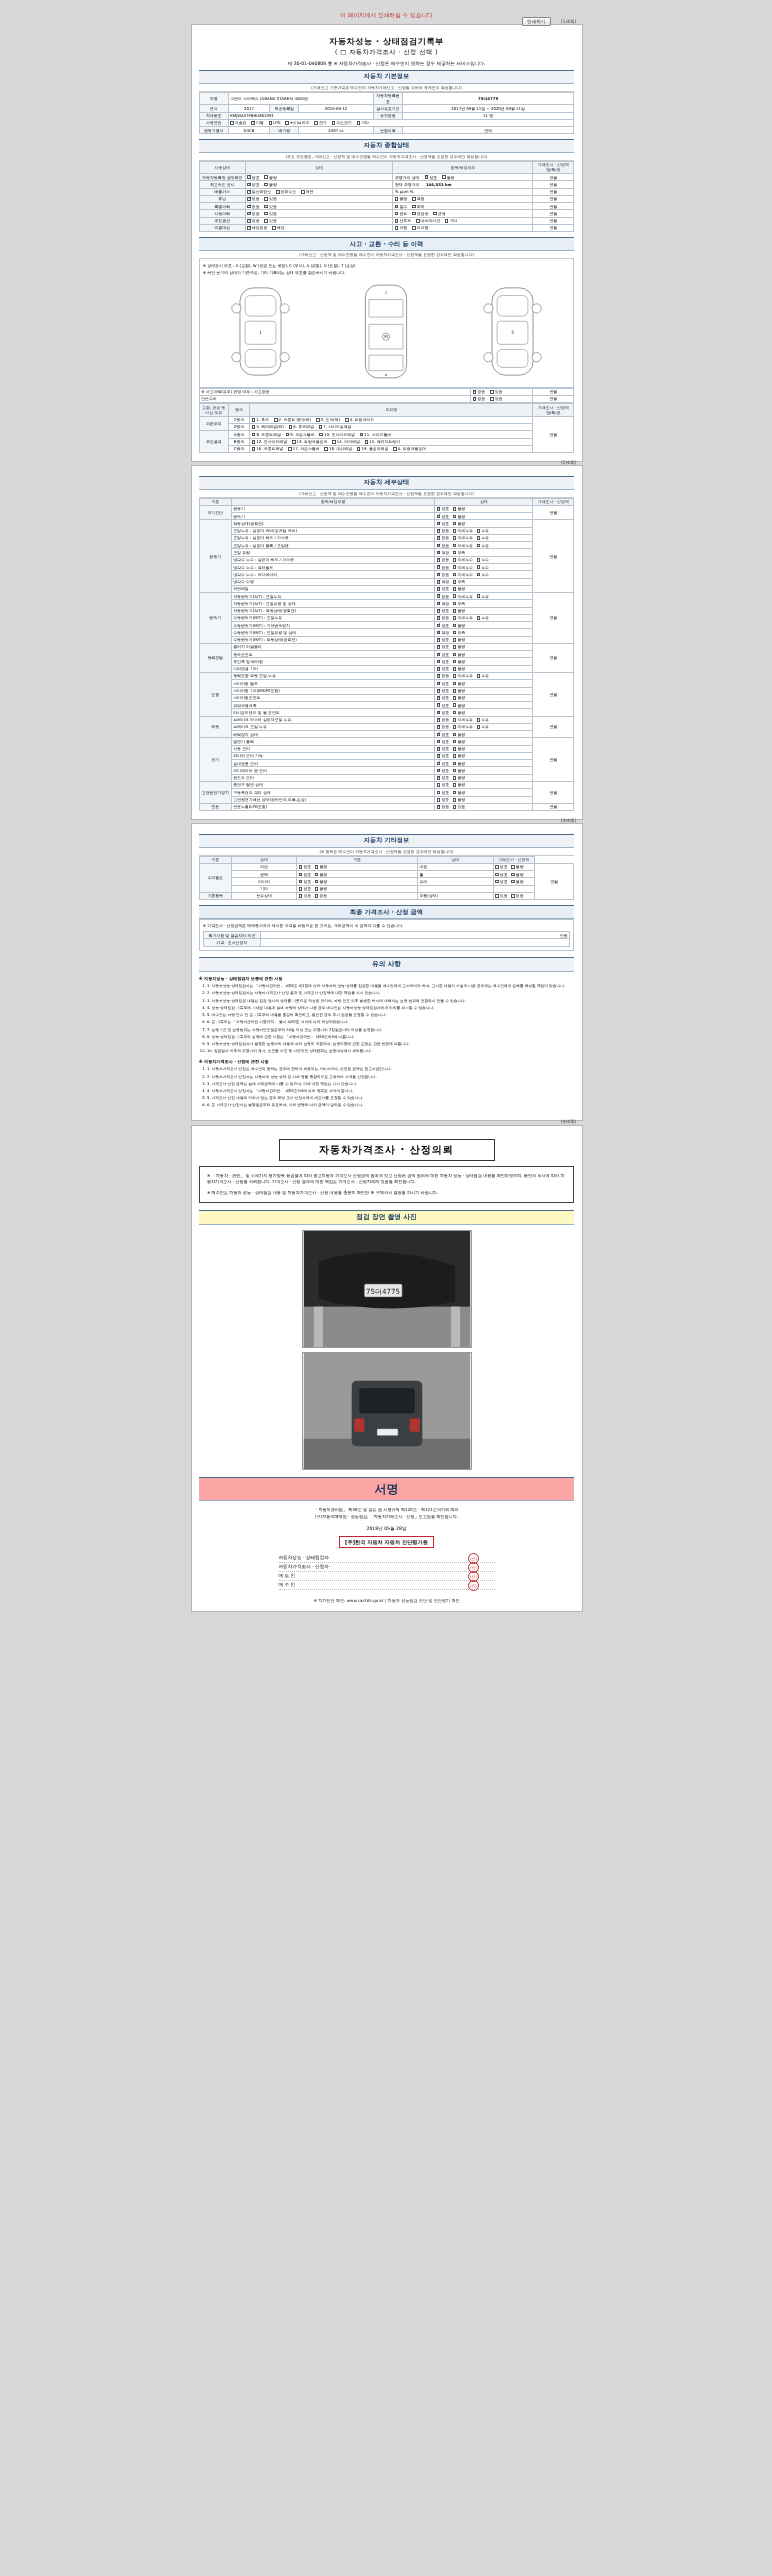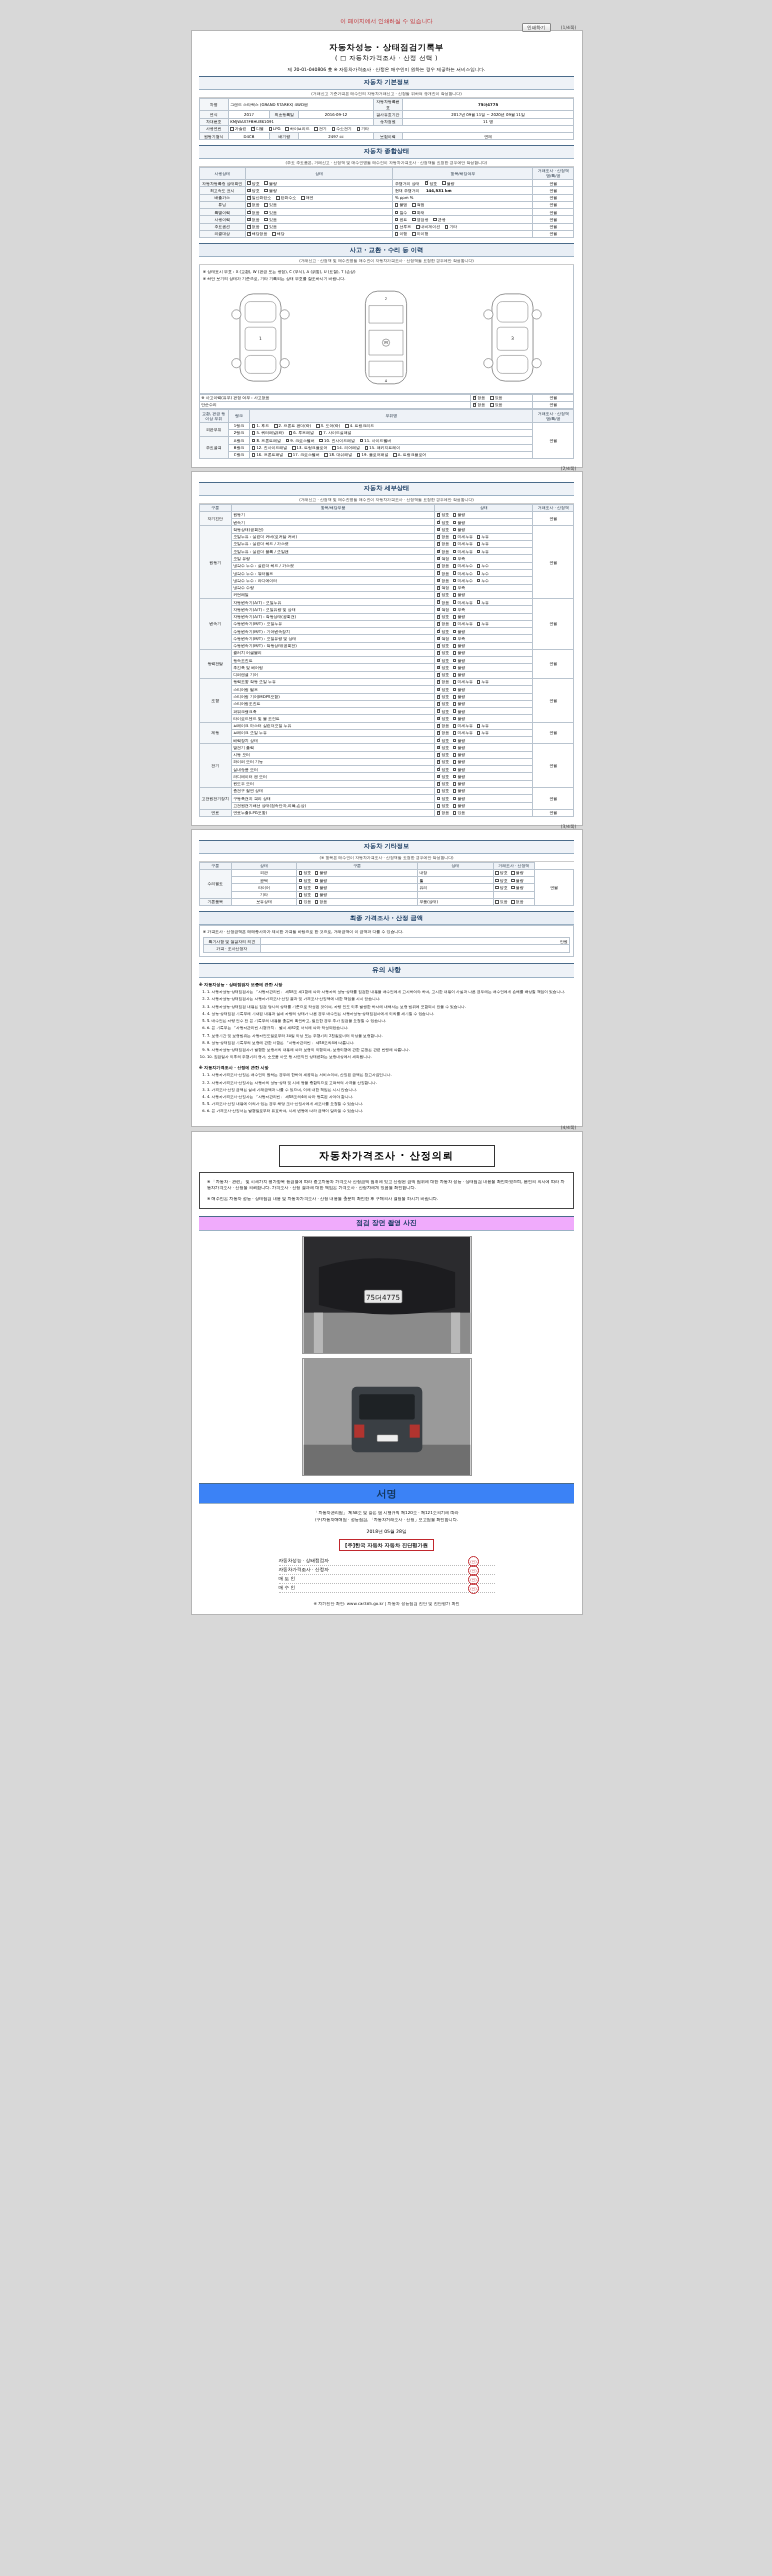--- a/index.html
+++ b/index.html
@@ -5,21 +5,21 @@
   * { box-sizing: border-box; }
   body {
     margin: 0;
     padding: 0;
     background: #d8d8d8;
     font-family: "DejaVu Sans", "Liberation Sans", sans-serif;
     width: 773px;
   }
   .page-wrap {
     width: 634px;
-    margin: 12px auto;
+    margin: 6px auto;
     padding: 4.1px 0 10.3px 0;
   }
   .topbar {
     text-align: center;
     font-size: 5.7px;
     color: #c1272d;
     padding: 2.1px 0 1px 0;
   }
   .sheet {
     width: 392px;
@@ -169,33 +169,33 @@
     color: #14375e;
     margin-top: 6.2px;
   }
   ol.cautions { font-size: 3.7px; line-height: 1.55; padding-left: 8.2px; margin: 3.1px 0; }
   ol.cautions li { margin-bottom: 1.5px; }
   .sub-head { font-size: 4.1px; font-weight: bold; margin: 4.1px 0 1px 0; }
   .photo-title {
     text-align: center;
     font-size: 6.7px;
     font-weight: bold;
-    background: #f0abfc;
+    background: #fef9c3;
     border-top: 0.7px solid #4a6b8a;
     border-bottom: 0.5px solid #9bb1c4;
     padding: 2.1px 0;
     color: #14375e;
     margin: 7.2px 0 5.2px 0;
   }
   .photo { width: 170px; height: 118px; margin: 4.1px auto; display:block; border:0.5px solid #999; }
   .sign-title {
     text-align: center;
-    font-size: 10px;
+    font-size: 12px;
     font-weight: bold;
-    background: #3b82f6;
+    background: #fca5a5;
     border-top: 0.7px solid #4a6b8a;
     border-bottom: 0.5px solid #9bb1c4;
     padding: 2.1px 0;
     color: #14375e;
     margin: 7.2px 0 5.2px 0;
   }
   .sign-text { font-size: 4.1px; text-align: center; line-height: 1.8; }
   .sign-date { text-align: center; font-size: 4.6px; margin: 5.2px 0; }
   .stamp-line {
     text-align: center;

